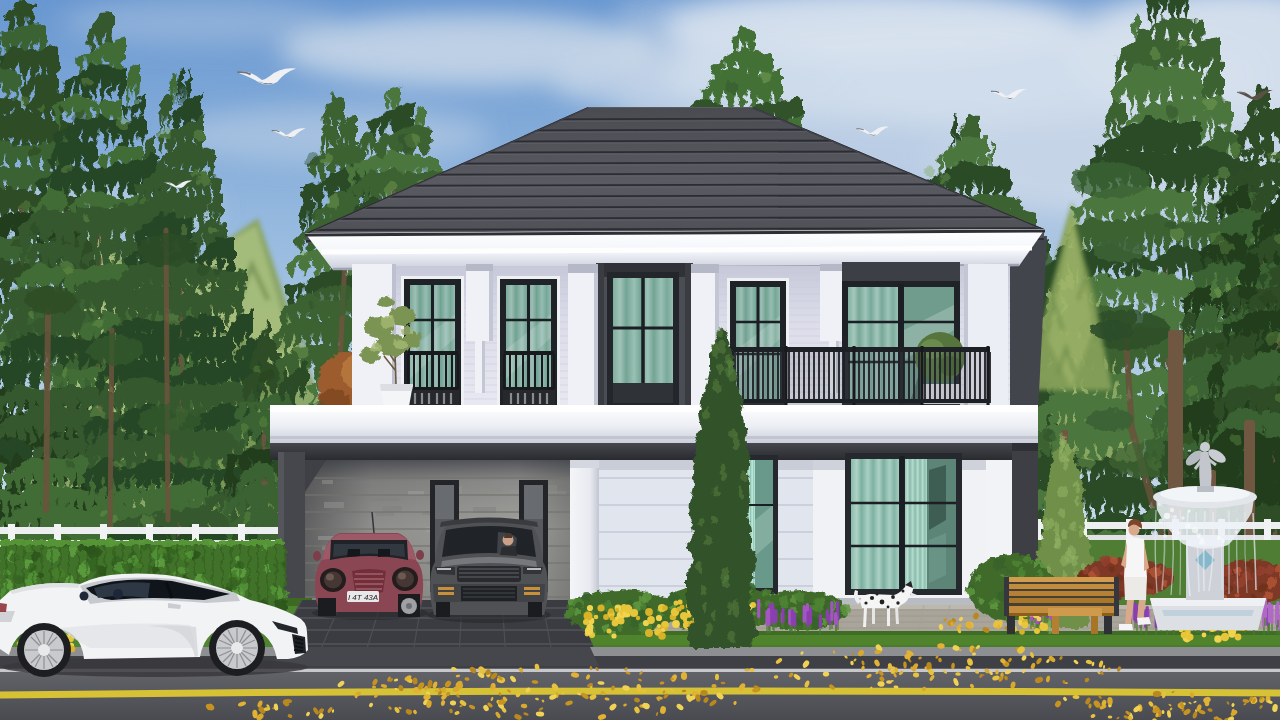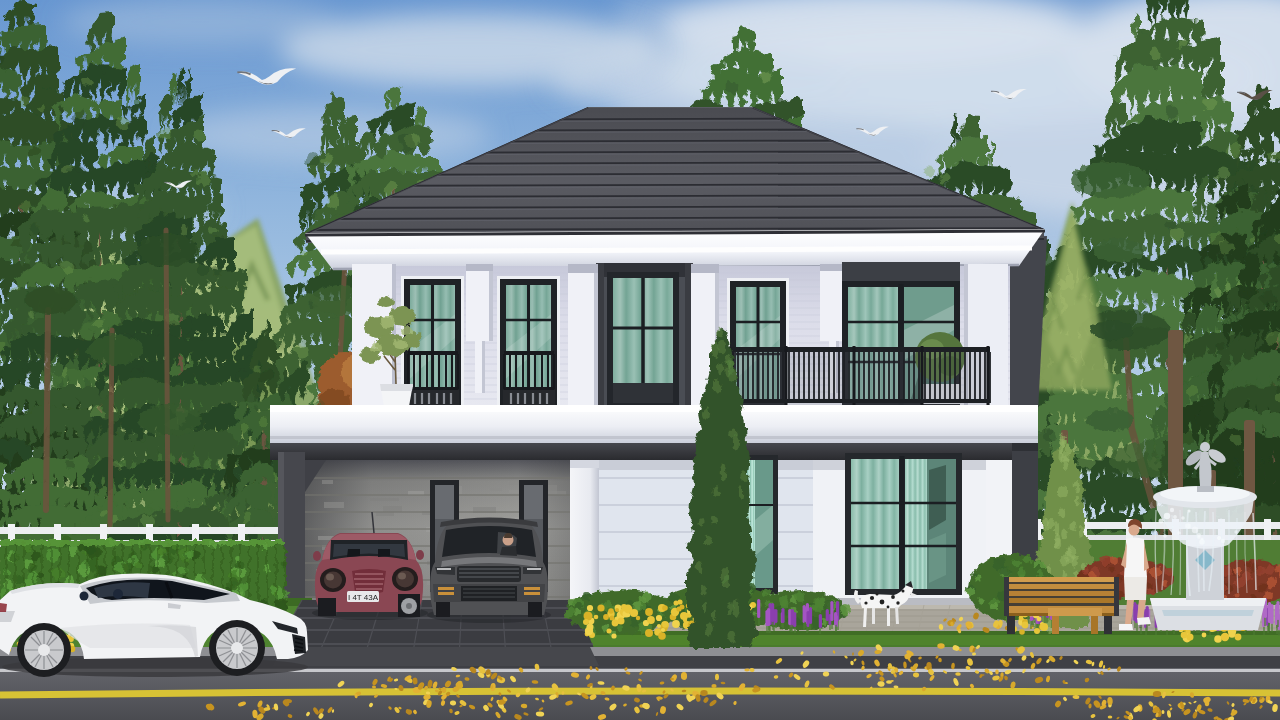--- a/index.html
+++ b/index.html
@@ -1,15 +1,15 @@
 <!DOCTYPE html>
 <html><head><meta charset="utf-8">
 <style>
 html,body{margin:0;padding:0;background:#888;font-family:"Liberation Sans",sans-serif;}
-#stage{width:1280px;height:720px;overflow:hidden;position:relative;}
+#stage{width:1280px;height:720px;overflow:hidden;position:relative;font-style:italic;}
 </style></head><body>
 <div id="stage">
 <svg width="1280" height="720" viewBox="0 0 1280 720" xmlns="http://www.w3.org/2000/svg">
 <defs>
 <linearGradient id="sky" x1="0" y1="0" x2="0" y2="1">
  <stop offset="0" stop-color="#6897d1"></stop>
  <stop offset="0.3" stop-color="#94b8de"></stop>
  <stop offset="0.62" stop-color="#bdd3e9"></stop>
  <stop offset="1" stop-color="#d9e5f1"></stop>
 </linearGradient>

